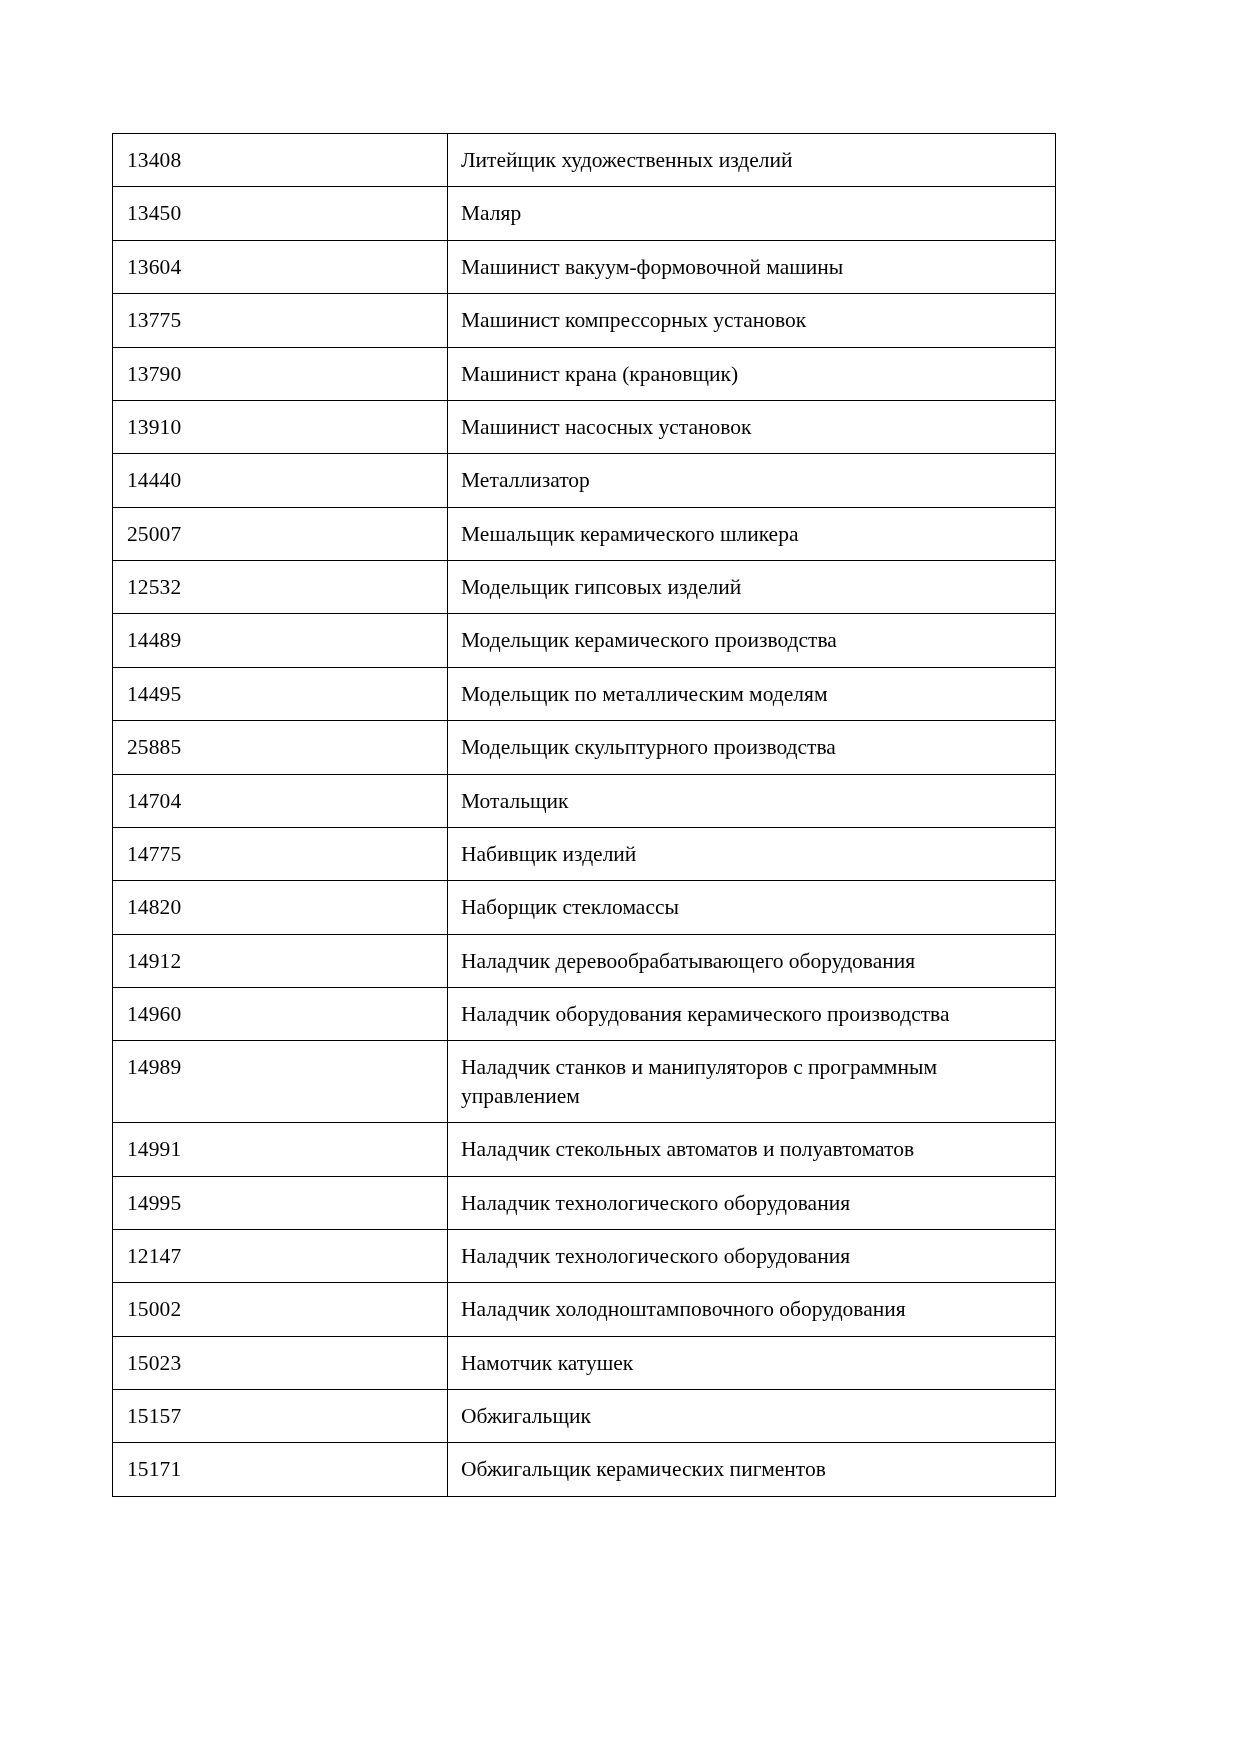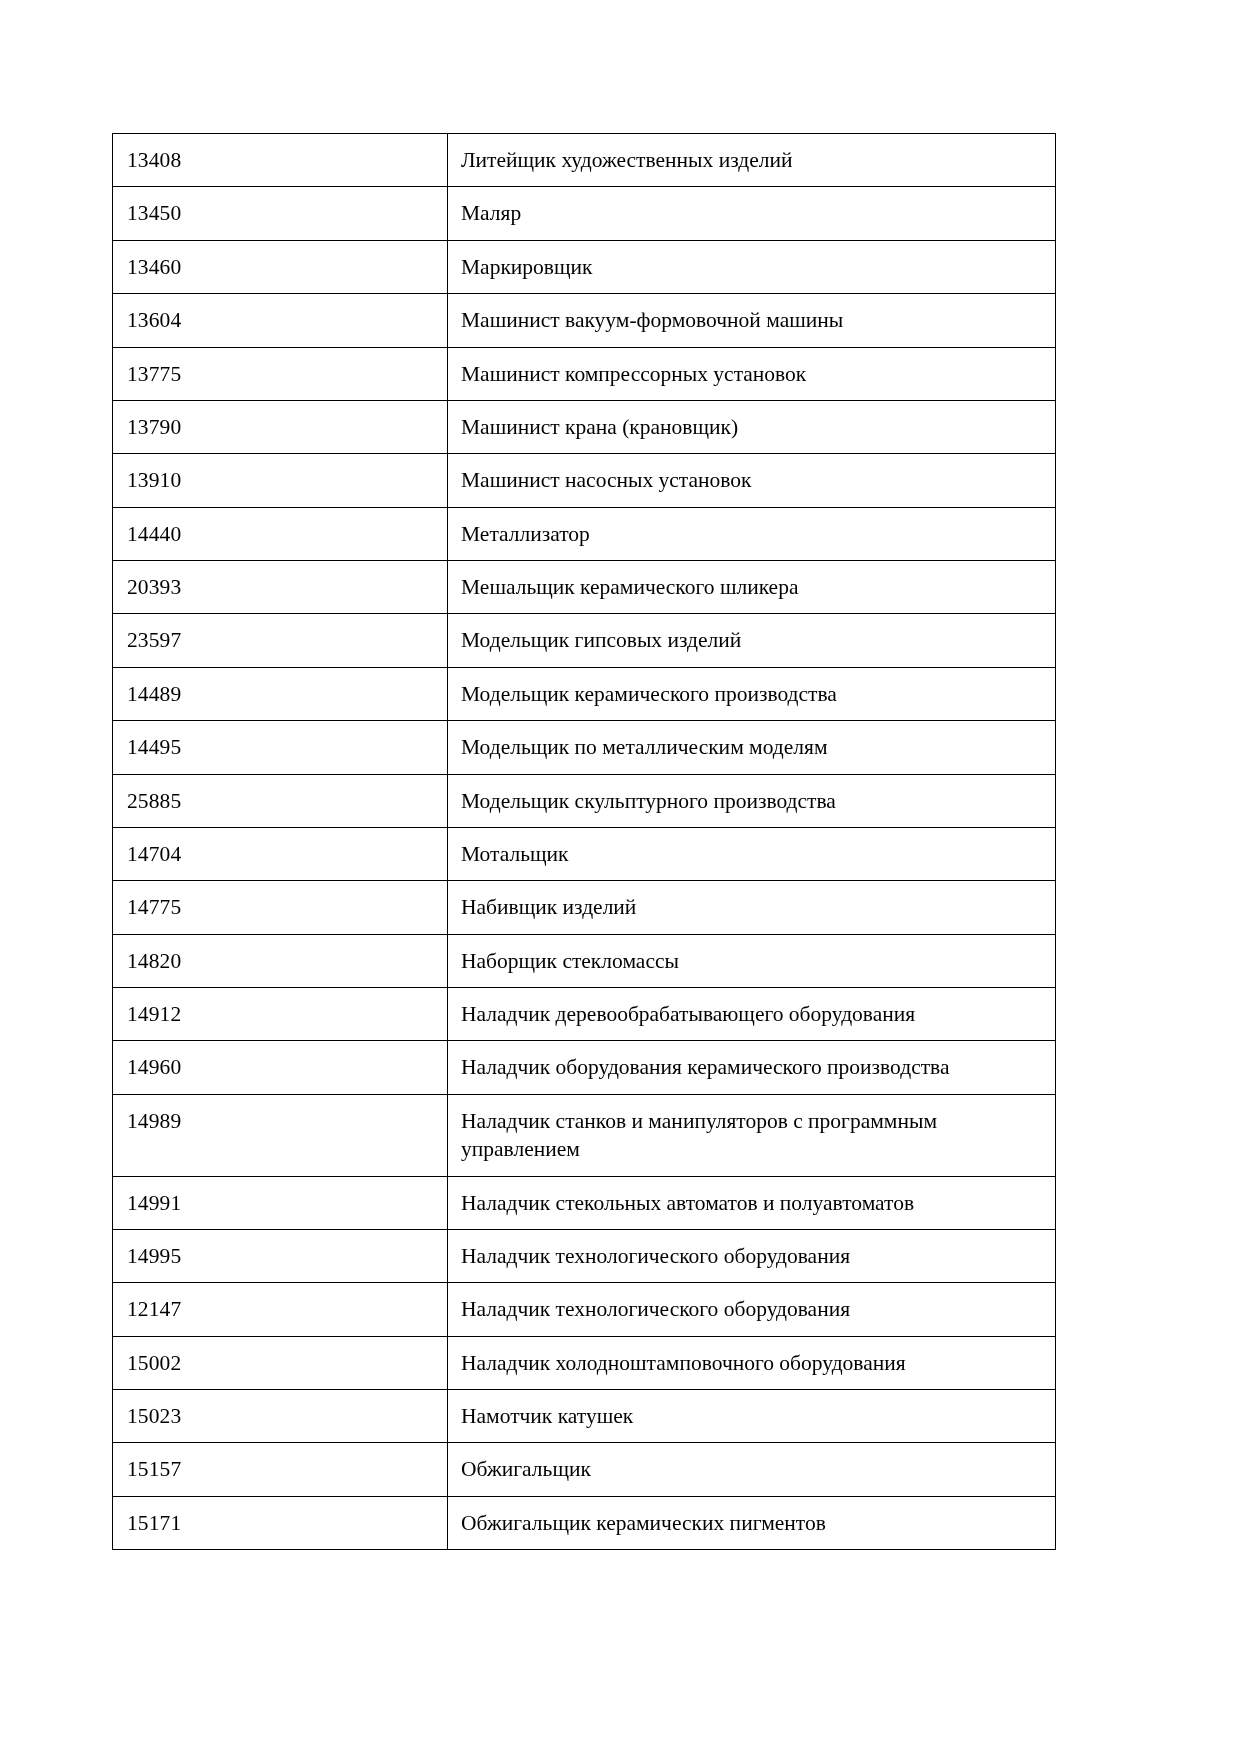--- a/index.html
+++ b/index.html
@@ -74,49 +74,45 @@
     <tbody id="table-body">
         <tr>
           <td class="cell-code">13408</td>
           <td class="cell-title">Литейщик художественных изделий</td>
         </tr>
         <tr>
           <td class="cell-code">13450</td>
           <td class="cell-title">Маляр</td>
         </tr>
         <tr>
-          <td class="cell-code">13460</td>
-          <td class="cell-title">Маркировщик</td>
-        </tr>
-        <tr>
           <td class="cell-code">13604</td>
           <td class="cell-title">Машинист вакуум-формовочной машины</td>
         </tr>
         <tr>
           <td class="cell-code">13775</td>
           <td class="cell-title">Машинист компрессорных установок</td>
         </tr>
         <tr>
           <td class="cell-code">13790</td>
           <td class="cell-title">Машинист крана (крановщик)</td>
         </tr>
         <tr>
           <td class="cell-code">13910</td>
           <td class="cell-title">Машинист насосных установок</td>
         </tr>
         <tr>
           <td class="cell-code">14440</td>
           <td class="cell-title">Металлизатор</td>
         </tr>
         <tr>
-          <td class="cell-code">20393</td>
+          <td class="cell-code">25007</td>
           <td class="cell-title">Мешальщик керамического шликера</td>
         </tr>
         <tr>
-          <td class="cell-code">23597</td>
+          <td class="cell-code">12532</td>
           <td class="cell-title">Модельщик гипсовых изделий</td>
         </tr>
         <tr>
           <td class="cell-code">14489</td>
           <td class="cell-title">Модельщик керамического производства</td>
         </tr>
         <tr>
           <td class="cell-code">14495</td>
           <td class="cell-title">Модельщик по металлическим моделям</td>
         </tr>

